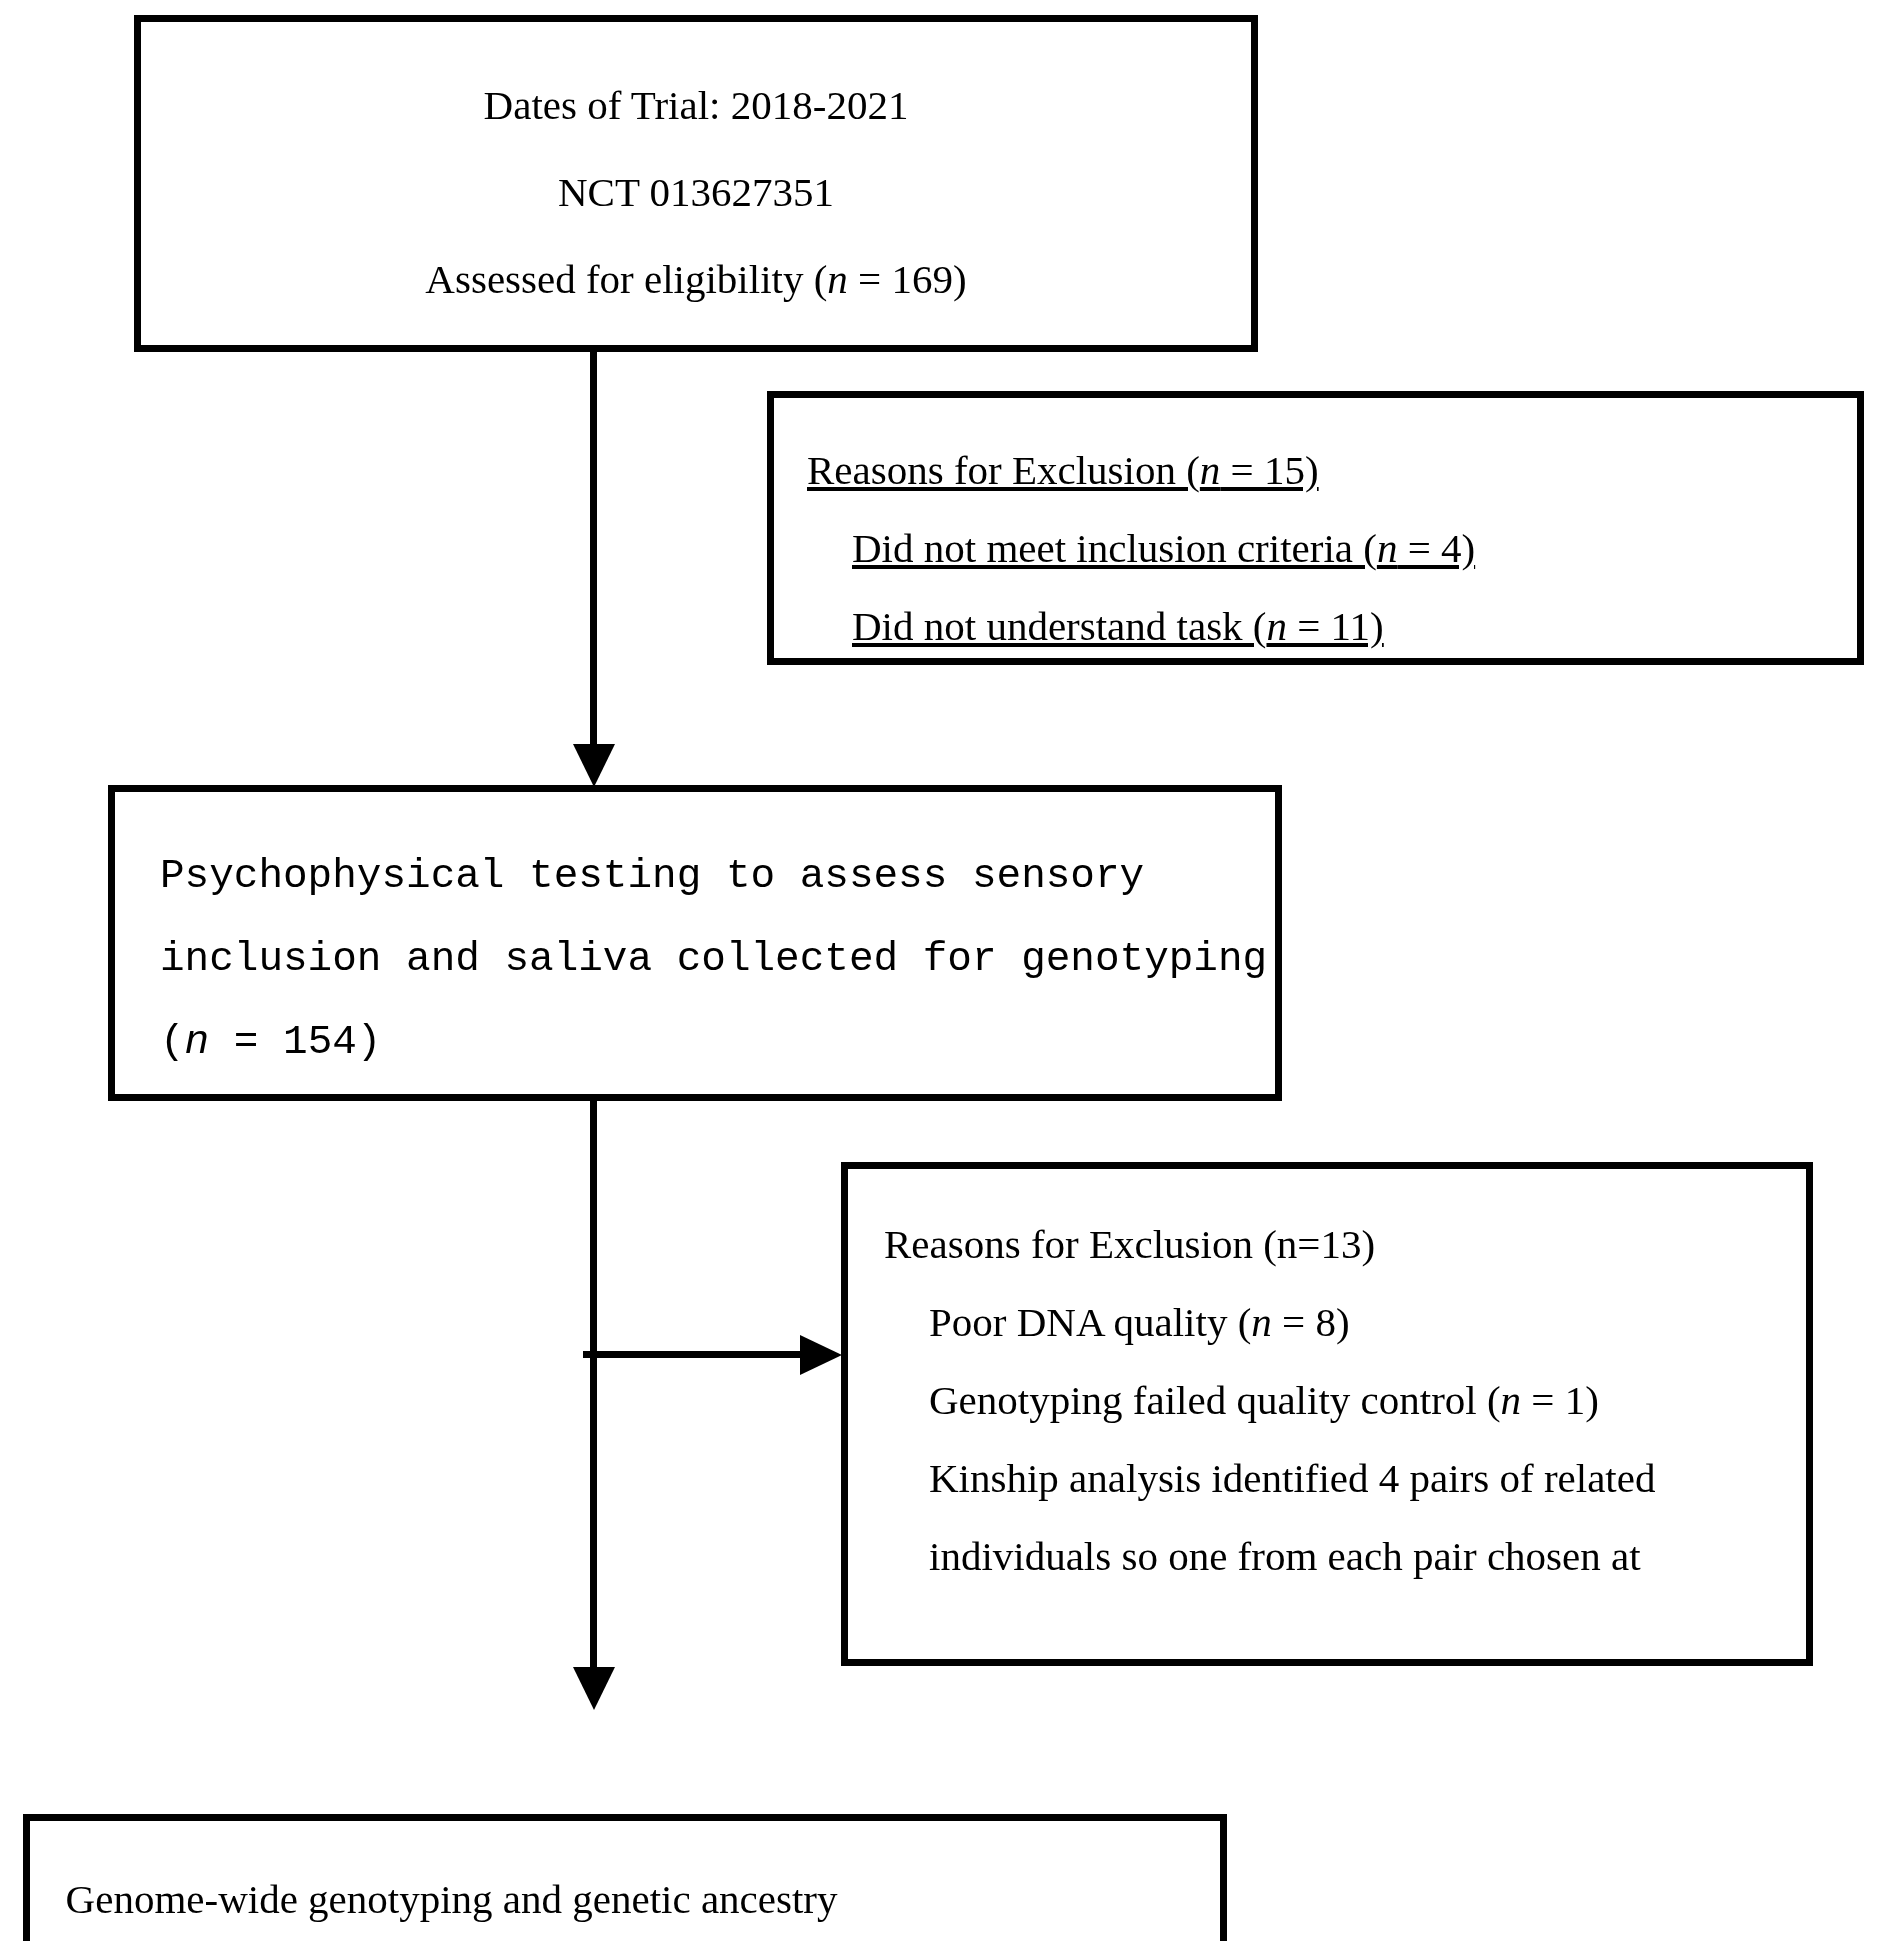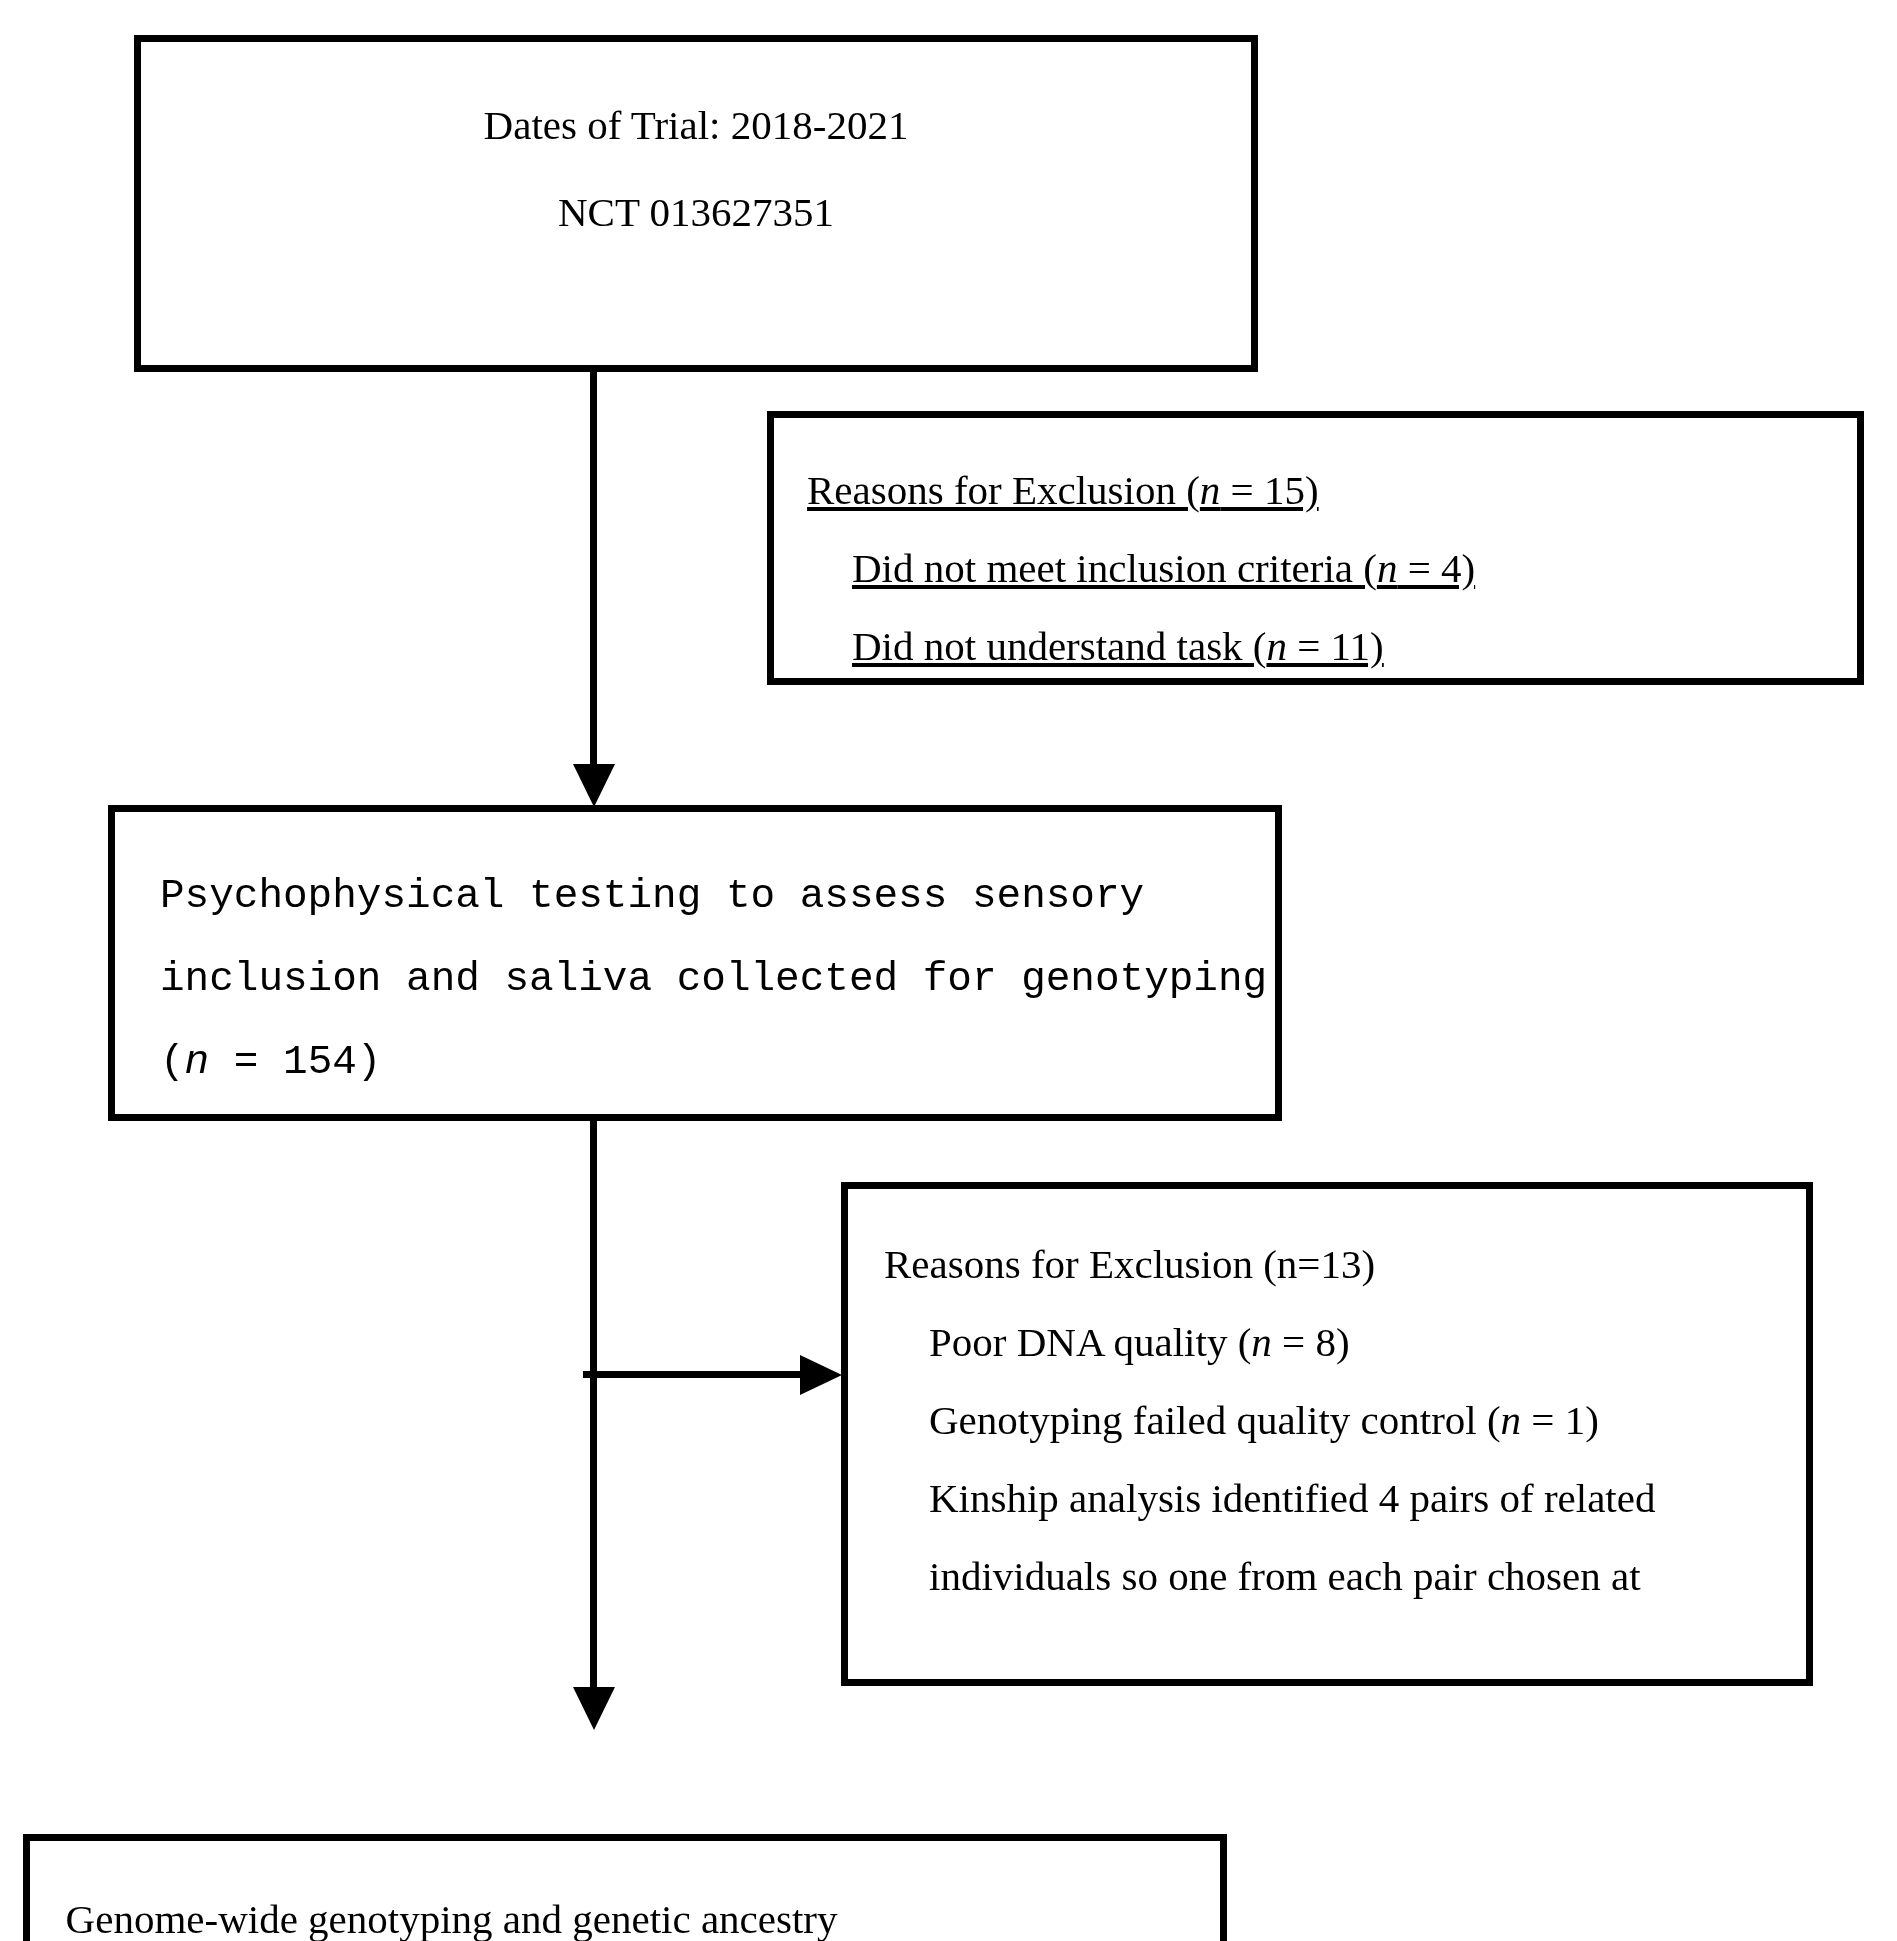--- a/index.html
+++ b/index.html
@@ -11,21 +11,20 @@
     width: 1898px;
     height: 1941px;
     position: relative;
     font-family: "Liberation Serif", "DejaVu Serif", serif;
     color: #000000;
     overflow: hidden;
   }
   .figure {
     position: absolute;
     inset: 0;
-    margin-top: 20px;
   }
   .box {
     position: absolute;
     box-sizing: border-box;
     border: 7.2px solid #000000;
     background: #ffffff;
     font-size: 41px;
   }
   .line {
     white-space: nowrap;
@@ -98,20 +97,21 @@
   #arrow3-head  { left: 800px; top: 1335px; }
 </style>
 </head>
 <body>
 
 <div class="figure">
 
   <div class="box" id="box-eligibility">
     <div class="line"><span>Dates of Trial: 2018-2021</span></div>
     <div class="line"><span>NCT 013627351</span></div>
+    <div class="line"><span>Assessed for eligibility (</span><span class="it">n</span><span> = 169)</span></div>
   </div>
 
   <div class="shaft" id="arrow1-shaft"></div>
   <div class="head-down" id="arrow1-head"></div>
 
   <div class="box" id="box-exclusion1">
     <div class="line"><span>Reasons for Exclusion (</span><span class="it">n</span><span> = 15)</span></div>
     <div class="line indent"><span>Did not meet inclusion criteria (</span><span class="it">n</span><span> = 4)</span></div>
     <div class="line indent"><span>Did not understand task (</span><span class="it">n</span><span> = 11)</span></div>
   </div>

